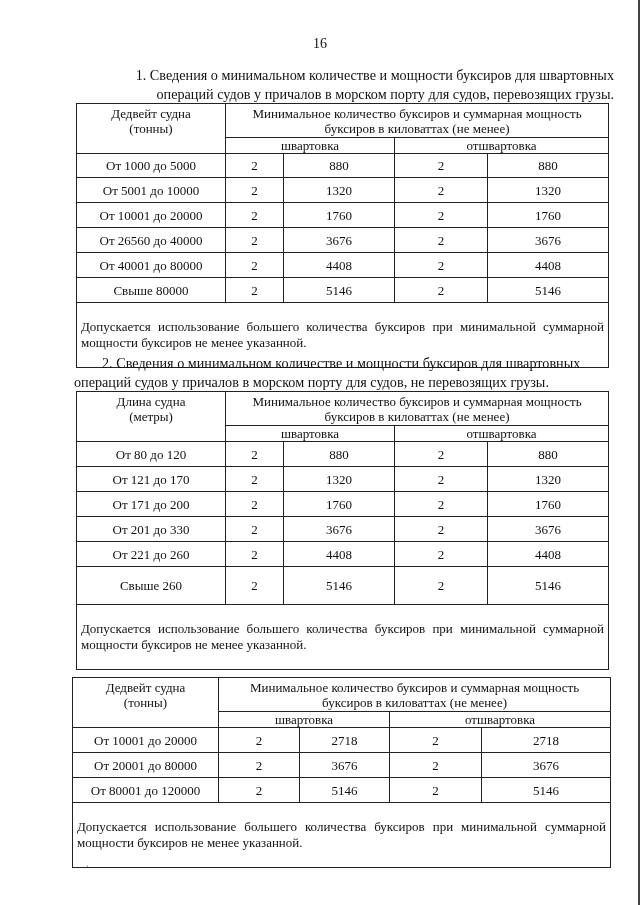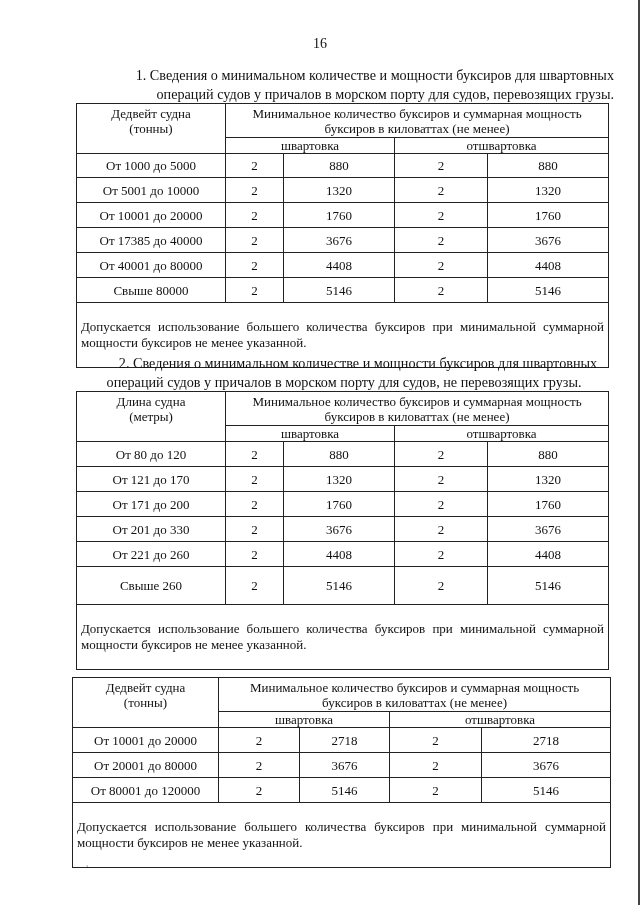--- a/index.html
+++ b/index.html
@@ -70,21 +70,21 @@
     <td>1320</td>
   </tr>
   <tr style="height:25px">
     <td>От 10001 до 20000</td>
     <td>2</td>
     <td>1760</td>
     <td>2</td>
     <td>1760</td>
   </tr>
   <tr style="height:25px">
-    <td>От 17385 до 40000</td>
+    <td>От 26560 до 40000</td>
     <td>2</td>
     <td>3676</td>
     <td>2</td>
     <td>3676</td>
   </tr>
   <tr style="height:25px">
     <td>От 40001 до 80000</td>
     <td>2</td>
     <td>4408</td>
     <td>2</td>
@@ -96,21 +96,21 @@
     <td>5146</td>
     <td>2</td>
     <td>5146</td>
   </tr>
   <tr>
     <td class="note" colspan="5">Допускается использование большего количества буксиров при минимальной суммарной мощности буксиров не менее указанной.</td>
   </tr>
 </tbody>
   </table>
 
-<div class="heading" style="top:354px;text-align:center;">
+<div class="heading" style="top:354px;">
   <span class="l1">2. Сведения о минимальном количестве и мощности буксиров для швартовных</span>
   <span class="l2">операций судов у причалов в морском порту для судов, не перевозящих грузы.</span>
 </div>
 <table class="t" style="top:391px;">
   <colgroup>
       <col style="width:149px">
       <col style="width:58px">
       <col style="width:111px">
       <col style="width:93px">
       <col style="width:121px">

